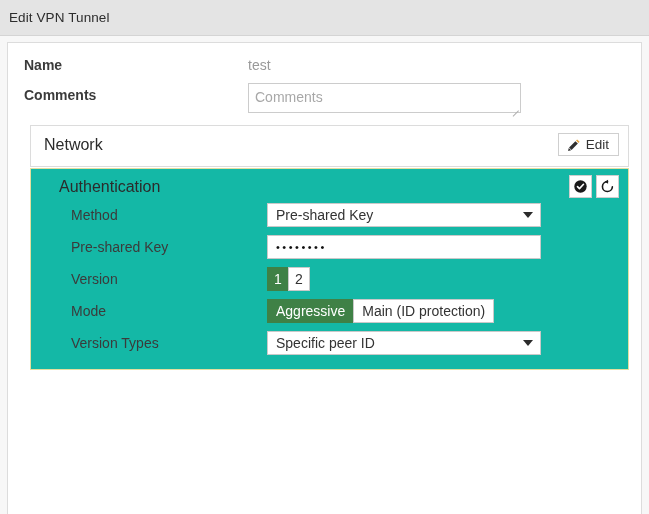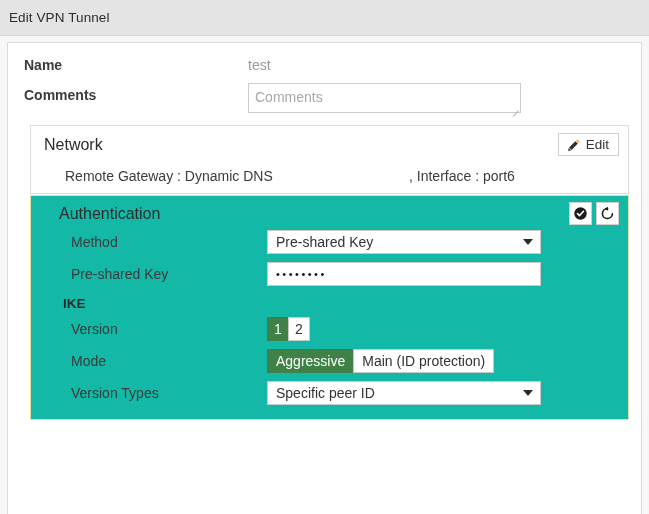--- a/index.html
+++ b/index.html
@@ -298,24 +298,20 @@
       <div class="section-head">
         <div class="section-title">Network</div>
         <div class="btn-edit">
           <svg class="pencil-svg" width="14" height="14" viewBox="0 0 16 16">
             <path d="M11.6 1.6 L14.4 4.4 L13.1 5.7 L10.3 2.9 Z" fill="#e8a33d"></path>
             <path d="M9.6 3.6 L12.4 6.4 L5.2 13.6 L2.4 10.8 Z" fill="#2f2f2f"></path>
             <path d="M2.0 11.3 L4.7 14.0 L1.2 14.8 Z" fill="#2f2f2f"></path>
           </svg>
           <span>Edit</span>
         </div>
-      </div>
-      <div class="network-detail">
-        <span class="gw">Remote Gateway : Dynamic DNS</span>
-        <span>, Interface : port6</span>
       </div>
     </div>
 
     <div class="section auth">
 
       <div class="section-head">
         <div class="section-title">Authentication</div>
         <div class="head-actions">
           <div class="icon-btn">
             <svg width="15" height="15" viewBox="0 0 16 16">
@@ -340,21 +336,20 @@
         </div>
       </div>
 
       <div class="frow">
         <div class="lbl">Pre-shared Key</div>
         <div class="text-box ctrl-wide">
           <span class="dots">••••••••</span>
         </div>
       </div>
 
-      <div class="subhead">IKE</div>
 
       <div class="frow">
         <div class="lbl">Version</div>
         <div class="toggle-group">
           <div class="toggle narrow sel">1</div>
           <div class="toggle narrow">2</div>
         </div>
       </div>
 
       <div class="frow">

